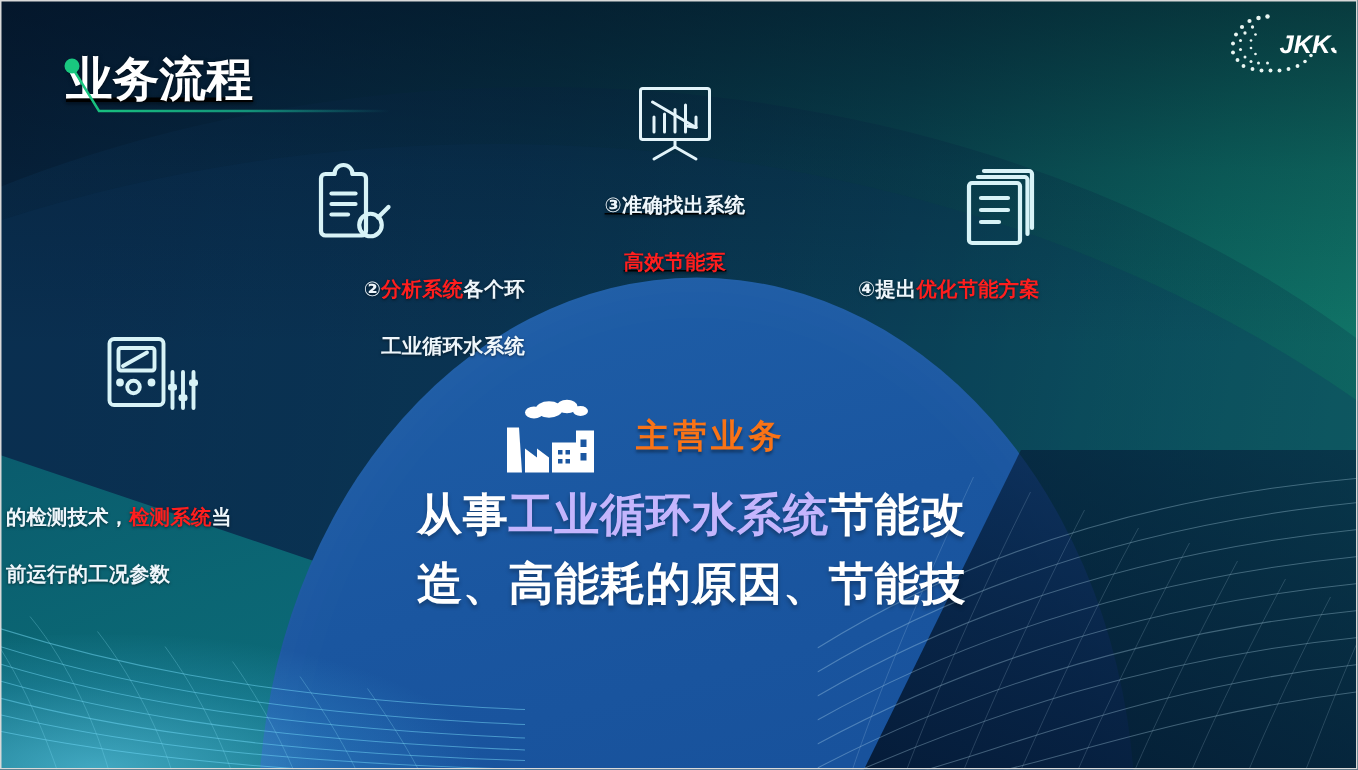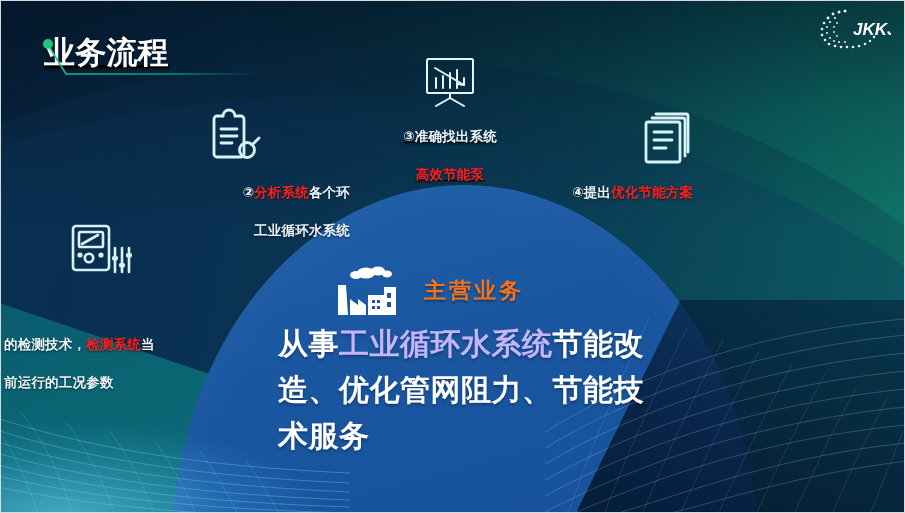--- a/index.html
+++ b/index.html
@@ -361,19 +361,18 @@
           <rect x="42" y="41" width="3" height="3"></rect>
           <rect x="47" y="41" width="3" height="3"></rect>
           <rect x="57" y="28" width="4" height="5"></rect>
           <rect x="57" y="37" width="4" height="5"></rect>
         </g>
       </svg>
       <span class="mb-label cn">主营业务</span>
     </div>
     <div class="mb-body cn">
       <span>从事</span><span class="gold">工业循环水系统</span><span>节能改</span><br>
-      <span>造、优化管网阻力、节能技</span><br>
-      <span>术服务</span>
+      <span>造、高能耗的原因、节能技</span><br>
     </div>
   </div>
 
   <div class="frame-border"></div>
 </div>
 
 </body></html>

